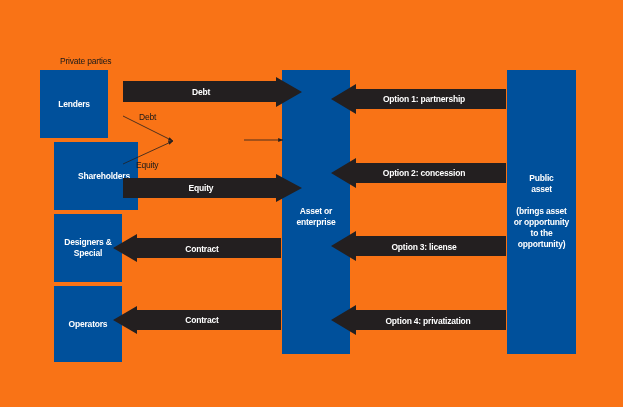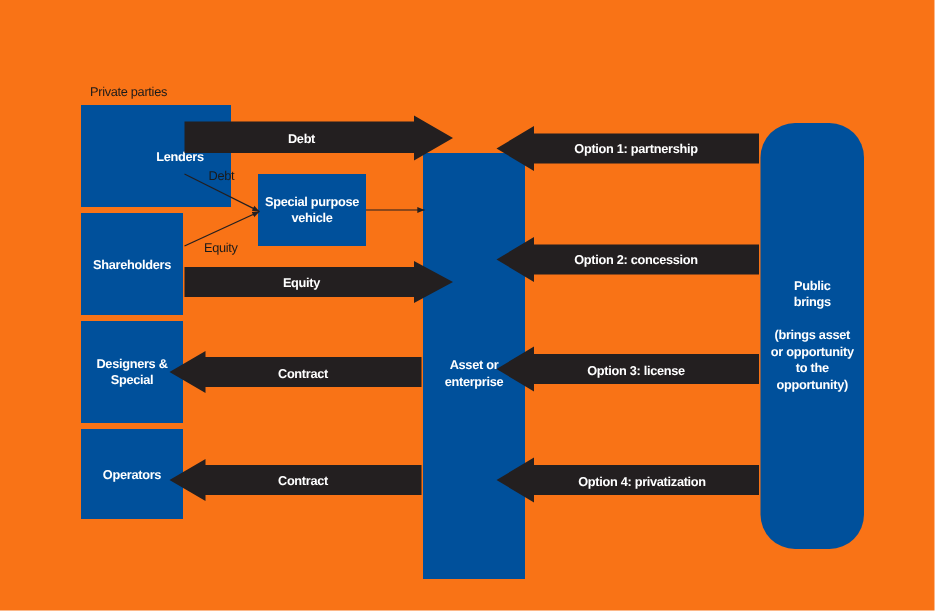--- a/index.html
+++ b/index.html
@@ -30,60 +30,54 @@
     letter-spacing: -0.2px;
   }
 </style>
 </head>
 <body>
 
 <div id="canvas">
 
   <div class="lbl" style="left:60px; top:56px;">Private parties</div>
 
-  <div class="box" style="left:54px; top:70px; width:68px; height:68px;padding-left:32px;">
+  <div class="box" style="left:40px; top:70px; width:68px; height:68px;">
     <div>
         <span>Lenders</span>
       </div>
   </div>
-  <div class="box" style="left:54px; top:142px; width:68px; height:68px;">
+  <div class="box" style="left:54px; top:142px; width:68px; height:68px;padding-left:16px;">
     <div>
         <span>Shareholders</span>
       </div>
   </div>
   <div class="box" style="left:54px; top:214px; width:68px; height:68px;">
     <div>
       <span>Designers &amp;</span>
       <span>Special</span>
     </div>
   </div>
-  <div class="box" style="left:54px; top:286px; width:68px; height:60px;justify-content:center;">
+  <div class="box" style="left:54px; top:286px; width:68px; height:76px;justify-content:center;">
     <div>
         <span>Operators</span>
       </div>
   </div>
 
-  <div class="box" style="left:172px; top:116px; width:72px; height:48px;">
-    <div>
-      <span>Special purpose</span>
-      <span>vehicle</span>
-    </div>
-  </div>
 
-  <div class="box" style="left:282px; top:70px; width:68px; height:284px;margin-top:32px;">
+  <div class="box" style="left:282px; top:70px; width:68px; height:284px;">
     <div style="margin-top:10px;">
       <span>Asset or</span>
       <span>enterprise</span>
     </div>
   </div>
 
-  <div class="box" style="left:507px; top:82px; width:69px; height:284px; align-items:flex-start;border-radius:23px;">
+  <div class="box" style="left:507px; top:70px; width:69px; height:284px; align-items:flex-start;">
     <div style="margin-top:103px;">
       <span>Public</span>
-      <span>brings</span>
+      <span>asset</span>
       <span style="height:11px;"></span>
       <span>(brings asset</span>
       <span>or opportunity</span>
       <span>to the</span>
       <span>opportunity)</span>
     </div>
   </div>
 
   <svg width="623" height="407">
     <defs>

